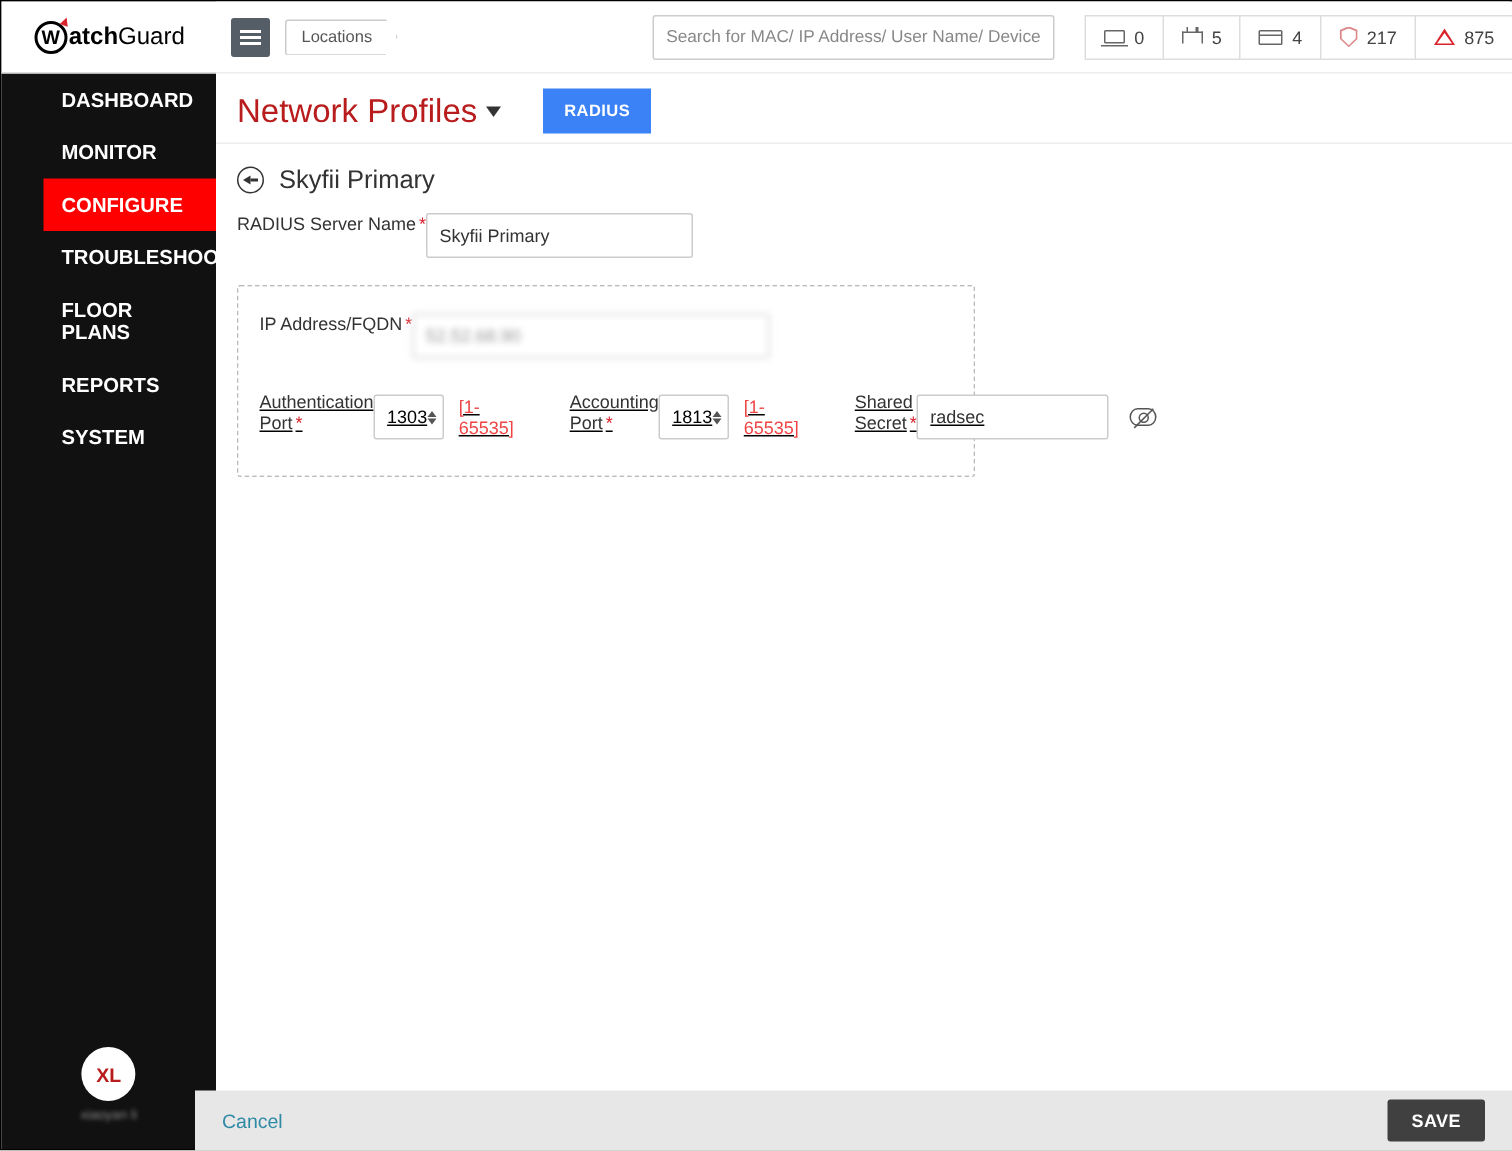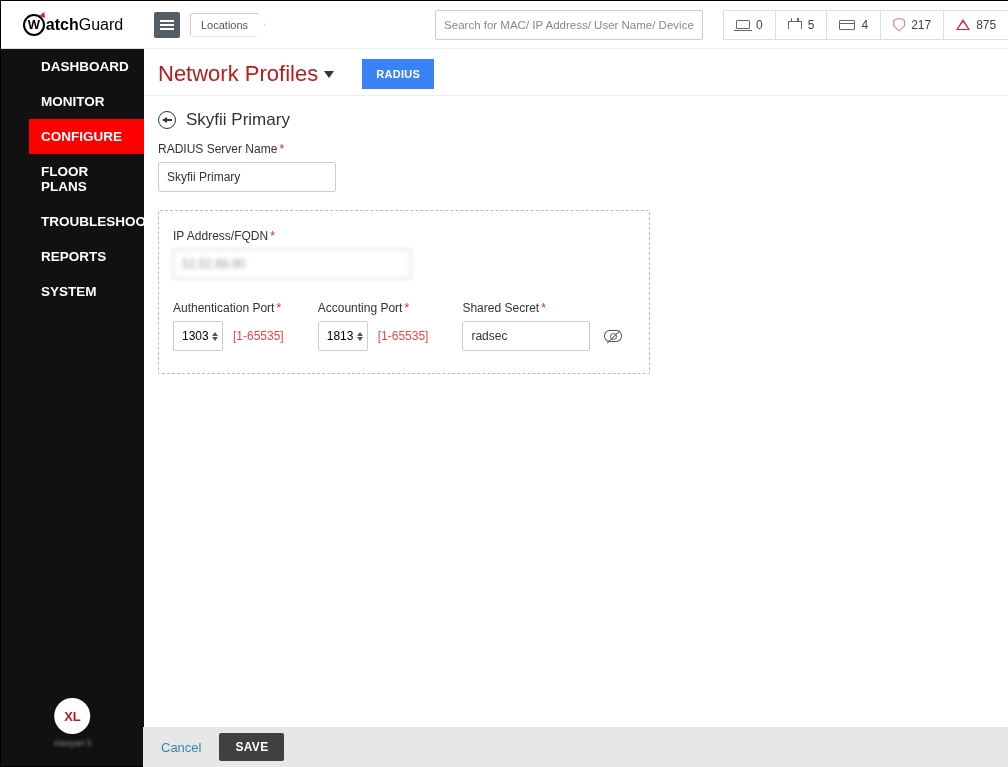--- a/index.html
+++ b/index.html
@@ -60,56 +60,56 @@
   
   .form-area { padding: 0 14px;}
   .label { font-size:12px; color:#333; margin-bottom:6px; display:block;}
   .req { color:#d9232d; margin-left:2px;}
   .tinput { height:30px; border:1px solid #ccc; border-radius:2px; padding:0 8px; font-size:12px; color:#333; background:#fff;}
   .field-row1 { margin-bottom:18px;}
   .field-row1 .tinput { width: 178px;}
   .dashed-box { border:1px dashed #bbb; border-radius:2px; padding:18px 14px 22px; width:492px;}
   .dashed-row1 .tinput{ width:238px;}
   .blurval { filter: blur(2px); color:#999 !important;}
-  .dashed-row2 { display:flex; gap:34px; margin-top:22px; align-items:flex-end;}
+  .dashed-row2 { display:flex; gap:34px; margin-top:22px; align-items:flex-end;text-decoration:underline;}
   .numwrap { display:flex; align-items:center; gap:10px;}
   .numinput { width:50px; height:30px; border:1px solid #ccc; border-radius:2px; display:flex; align-items:center; justify-content:space-between; padding:0 4px 0 8px; font-size:12px;}
   .stepper { display:flex; flex-direction:column; gap:1px;}
   .step-up,.step-down{width:0;height:0;border-left:3.5px solid transparent;border-right:3.5px solid transparent;cursor:pointer;}
   .step-up{border-bottom:4px solid #555;}
   .step-down{border-top:4px solid #555;}
   .range-hint{font-size:12px;color:#ef4444;}
   .secretwrap { display:flex; align-items:center; gap:14px;}
   .secretwrap .tinput{ width:128px;}
   .eye-icon{ width:18px;height:12px;border:1.3px solid #555;border-radius:60% / 100%; position:relative; cursor:pointer;}
   .eye-icon::before{content:"";position:absolute;top:1.5px;left:5px;width:5px;height:5px;border:1.3px solid #555;border-radius:50%;}
   .eye-icon::after{content:"";position:absolute;top:-3px;left:8px;width:1.3px;height:18px;background:#555;transform:rotate(45deg);}
   
-  .footer { position:absolute; bottom:0; left:143px; right:0; height:40px; background:#e7e7e7; display:flex; align-items:center; justify-content:flex-start; padding:0 18px; gap:18px;}
+  .footer { position:absolute; bottom:0; left:130px; right:0; height:40px; background:#e7e7e7; display:flex; align-items:center; justify-content:space-between; padding:0 18px; gap:18px;}
   .cancel-link { color:#2f8aa6; font-size:13px; cursor:pointer;}
   .save-btn { background:#404040; color:#fff; border:none; padding:7px 16px; font-size:12px; font-weight:700; border-radius:2px; cursor:pointer; letter-spacing:0.3px;}
   
-  .col{display:flex;flex-direction:column;}
+  .col{display:flex;flex-direction:row;}
 </style>
 </head>
 <body>
 
 <div class="app">
 
   <div class="sidebar">
     <div class="logo-box">
       <span class="logo-ring">W<span class="logo-flame">▴</span></span>
         <span class="logo-text"><span class="lg-a">atch</span>Guard</span>
     </div>
     <div class="nav">
       <div class="nav-item">DASHBOARD</div>
       <div class="nav-item">MONITOR</div>
       <div class="nav-item active">CONFIGURE</div>
+      <div class="nav-item">TROUBLESHOOT</div>
       <div class="nav-item">FLOOR PLANS</div>
-      <div class="nav-item">TROUBLESHOOT</div>
       <div class="nav-item">REPORTS</div>
       <div class="nav-item">SYSTEM</div>
     </div>
     <div class="user-badge">
       <div class="user-avatar">XL</div>
       <div class="user-label">xiaoyan li</div>
     </div>
   </div>
 
   <div class="main">

